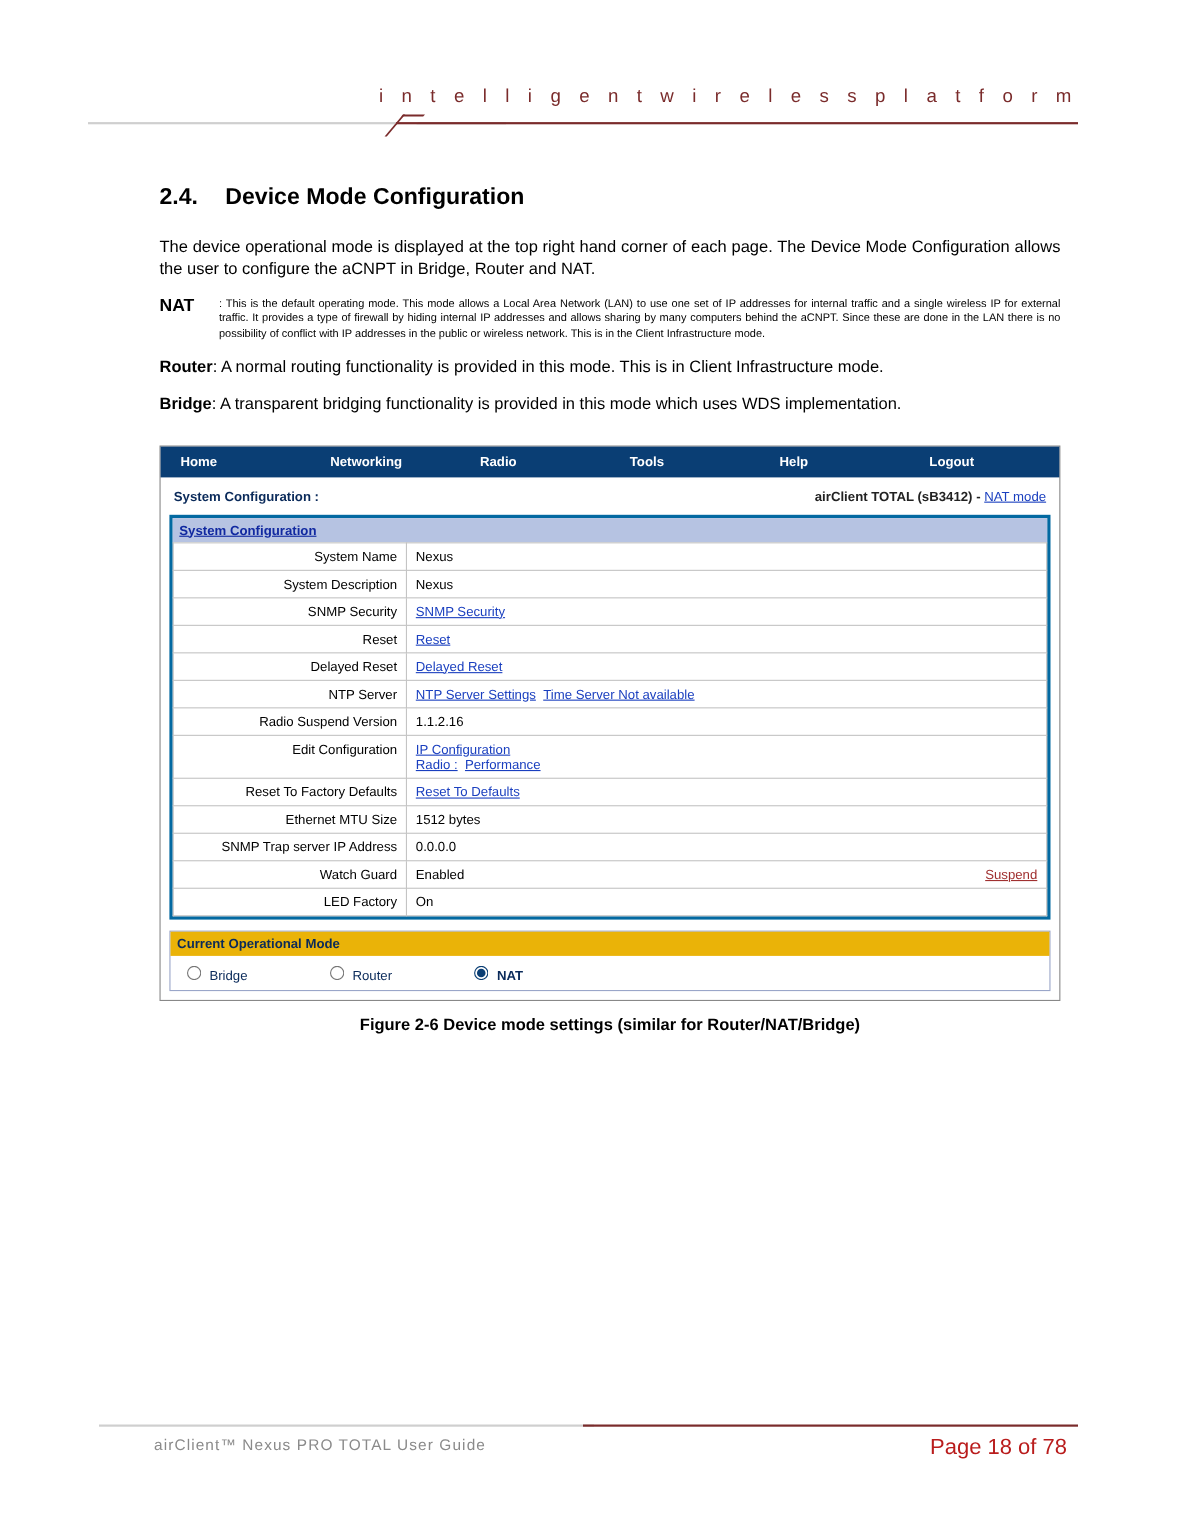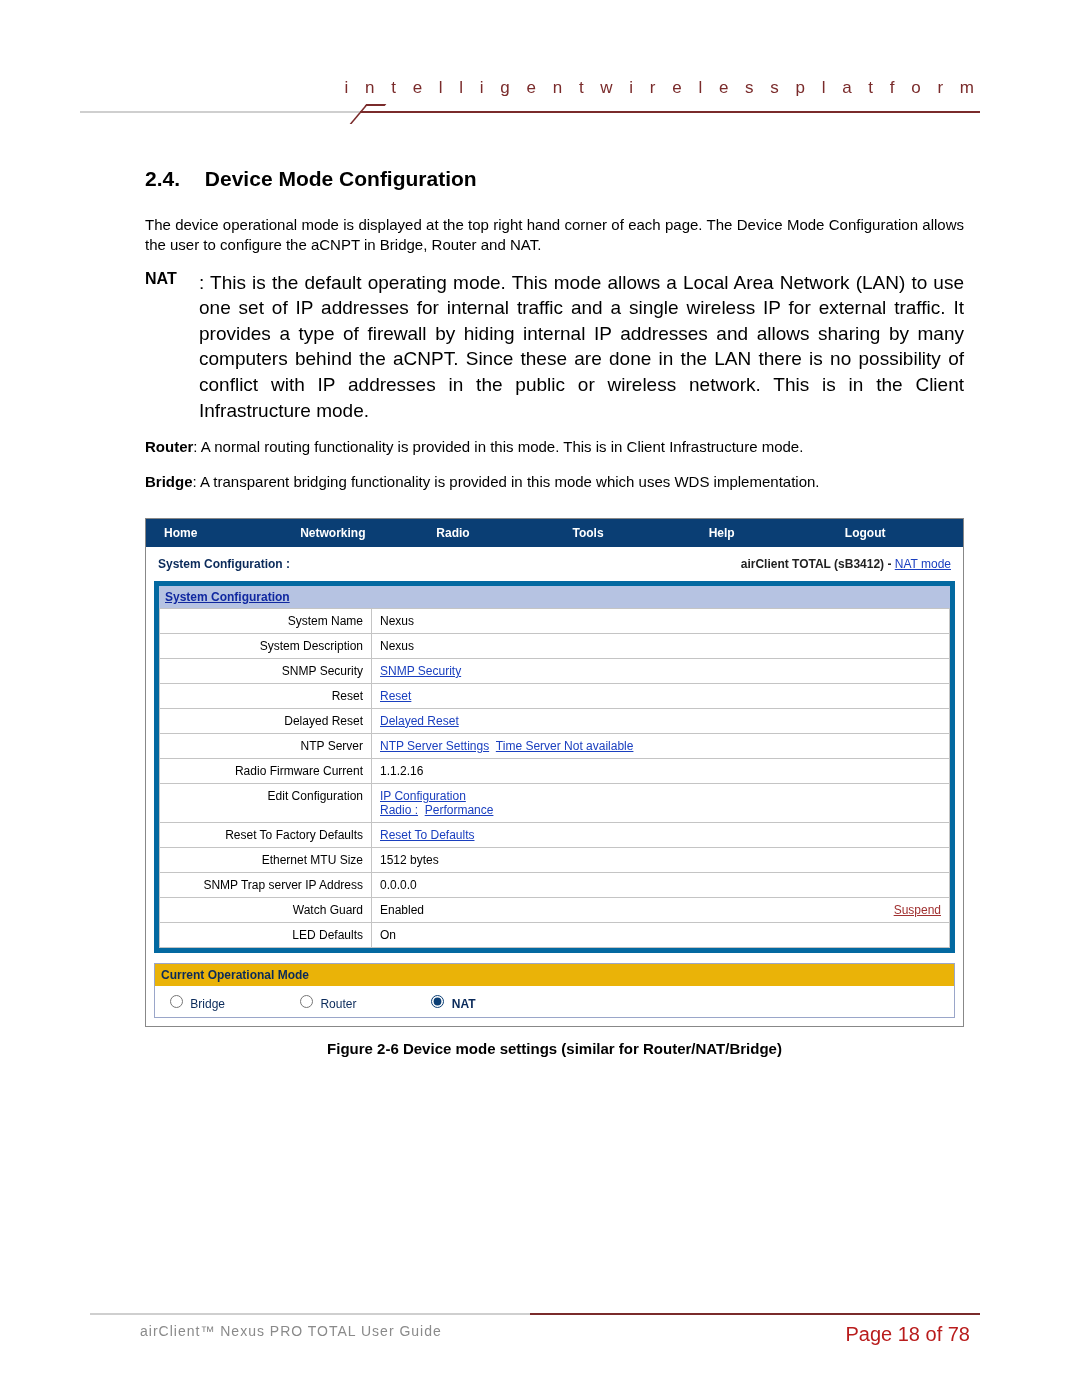--- a/index.html
+++ b/index.html
@@ -11,43 +11,43 @@
   .top-line .notch{position:absolute;left:358px;top:4px;width:18px;height:18px;border-top:2px solid #7a2b2b;border-left:2px solid #7a2b2b;transform:skewX(-40deg);background:#fff;}
   .tagline{position:absolute;right:100px;top:78px;font-family:Verdana,Arial,sans-serif;color:#7a2b2b;font-size:17px;letter-spacing:6px;}
   .content{position:absolute;left:145px;right:116px;top:155px;}
   h2{font-size:21px;font-weight:bold;margin:12px 0 24px 0;}
   h2 .num{display:inline-block;width:54px;}
   p{font-size:15px;line-height:1.35;text-align:justify;margin:0 0 14px 0;}
   .def{margin:0 0 14px 0;}
   .def .lbl{font-weight:bold;display:inline;}
   .nat-row{display:flex;}
   .nat-row .nat-label{font-weight:bold;width:54px;flex:none;}
-  .nat-row .nat-body{flex:1;font-size:19px;line-height:1.35;text-align:justify;}
+  .nat-row .nat-body{flex:1;font-size:10px;line-height:1.35;text-align:justify;}
   
   .ui-box{border:1px solid #888;margin-top:26px;font-family:Verdana,Arial,sans-serif;font-size:12px;}
   .navbar{background:#0a3e74;color:#fff;display:flex;padding:4px 0;font-weight:bold;}
   .navbar div{flex:1;text-align:left;padding:3px 18px;}
   .subhead{display:flex;justify-content:space-between;padding:10px 12px;color:#0a2a5a;font-weight:bold;gap:36px;}
   .subhead .right{font-weight:bold;color:#222;}
   .subhead .right a{color:#1a3fbf;text-decoration:underline;font-weight:normal;}
-  .panel{border:5px solid #0369a1;margin:0 8px 10px 8px;}
+  .panel{border:3px solid #0369a1;margin:0 8px 10px 8px;}
   .panel-h{background:#b6c3e2;padding:4px 6px;color:#1028a0;font-weight:bold;text-decoration:underline;}
   table.cfg{border-collapse:collapse;width:100%;}
   table.cfg td{border:1px solid #c4c4c4;padding:5px 8px;font-size:12px;vertical-align:top;}
   table.cfg td.k{width:195px;text-align:right;background:#fff;}
   a.lnk{color:#1a3fbf;text-decoration:underline;cursor:pointer;}
   a.red{color:#a03030;}
   .mode-panel{border:1px solid #9aa6c9;margin:4px 8px 8px 8px;}
   .mode-h{background:#eab308;padding:4px 6px;color:#0a2a5a;font-weight:bold;}
   .mode-body{padding:6px 10px;display:flex;gap:70px;align-items:center;}
   .mode-body label{color:#0a2a5a;cursor:pointer;}
   .mode-body .sel{font-weight:bold;}
   .caption{text-align:center;font-weight:bold;margin:12px 0 0 0;font-size:15px;}
   
-  .footer{position:absolute;left:0;right:0;bottom:54px;height:40px;text-align:right;}
+  .footer{position:absolute;left:0;right:0;bottom:72px;height:40px;text-align:right;}
   .footer .grey{position:absolute;left:90px;top:10px;right:540px;height:2px;background:#cfcfcf;}
   .footer .red{position:absolute;left:530px;top:10px;right:100px;height:2px;background:#7a2b2b;}
   .footer .fname{position:absolute;left:140px;top:20px;color:#8a8a8a;font-family:Verdana,Arial,sans-serif;font-size:14px;letter-spacing:1px;}
   .footer .fpage{position:absolute;right:110px;top:20px;color:#b91c1c;font-family:Verdana,Arial,sans-serif;font-size:20px;}
   input[type=radio]{accent-color:#0a3e74;margin-right:4px;}
 </style>
 </head>
 <body>
 
 <div class="page">
@@ -118,21 +118,21 @@
               </tr>
           <tr>
                 <td class="k">Delayed Reset</td>
                 <td><a class="lnk">Delayed Reset</a></td>
               </tr>
           <tr>
                 <td class="k">NTP Server</td>
                 <td><a class="lnk">NTP Server Settings</a>&nbsp;&nbsp;<a class="lnk">Time Server Not available</a></td>
               </tr>
           <tr>
-                <td class="k">Radio Firmware Current</td>
+                <td class="k">Radio Suspend Version</td>
                 <td>1.1.2.16</td>
               </tr>
           <tr>
                 <td class="k">Edit Configuration</td>
                 <td>
             <a class="lnk">IP Configuration</a><br>
             <a class="lnk">Radio :</a>&nbsp;&nbsp;<a class="lnk">Performance</a>
           </td>
               </tr>
           <tr>
@@ -145,21 +145,21 @@
               </tr>
           <tr>
                 <td class="k">SNMP Trap server IP Address</td>
                 <td>0.0.0.0</td>
               </tr>
           <tr>
                 <td class="k">Watch Guard</td>
                 <td><span>Enabled</span><a class="lnk red" style="float:right">Suspend</a></td>
               </tr>
           <tr>
-                <td class="k">LED Defaults</td>
+                <td class="k">LED Factory</td>
                 <td>On</td>
               </tr>
         </tbody>
           </table>
       </div>
 
       <div class="mode-panel">
         <div class="mode-h">Current Operational Mode</div>
         <div class="mode-body">
           <label><input type="radio" name="m" style=""> <span>Bridge</span></label>

